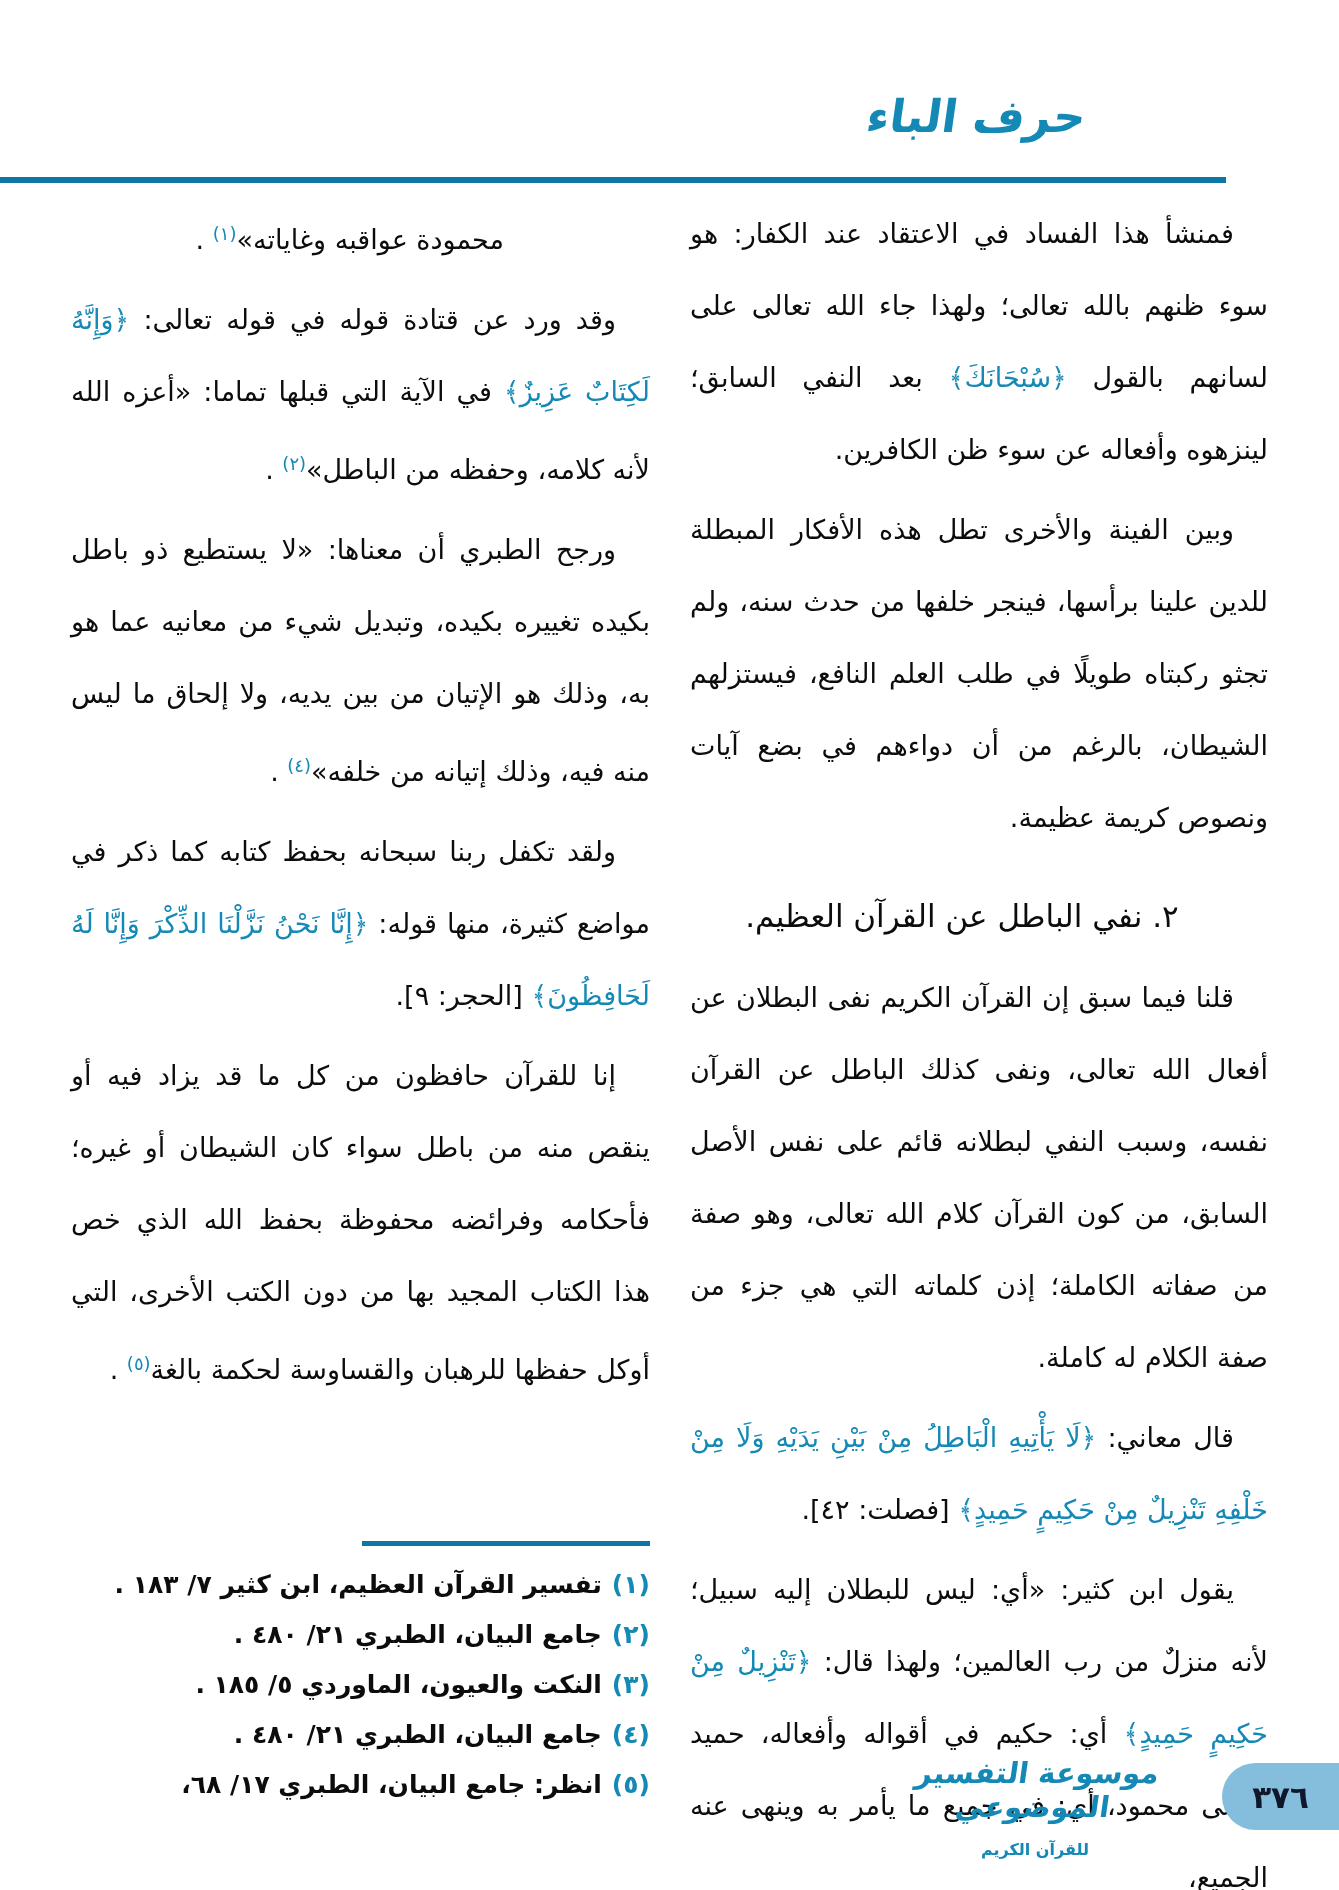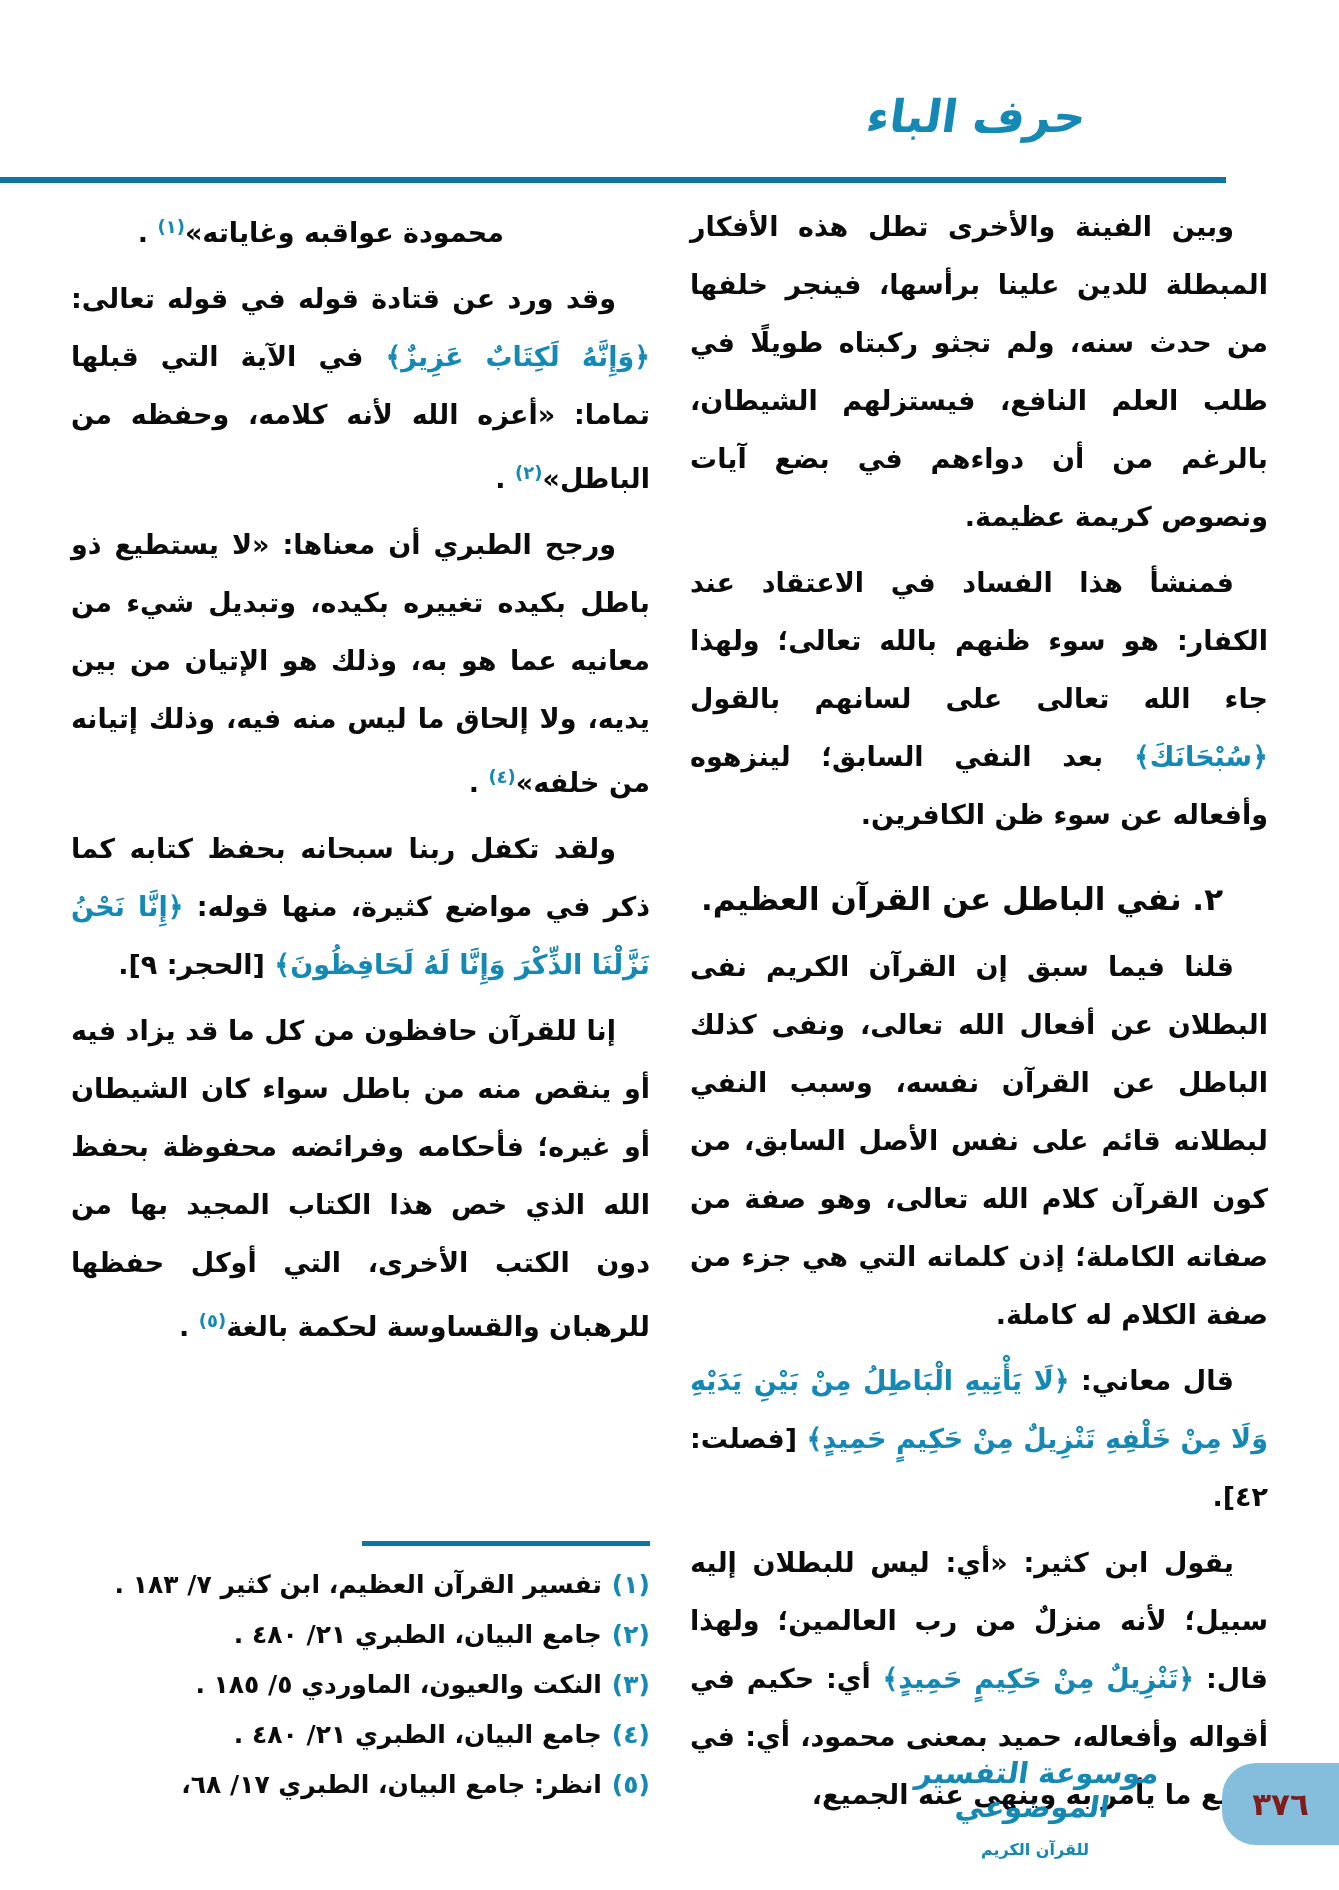--- a/index.html
+++ b/index.html
@@ -17,21 +17,21 @@
     position:absolute;top:177px;left:0;width:1226px;height:6px;
     background:var(--rule,#0d76a4);
   }
   .columns{
     position:absolute;top:198px;right:71px;width:1197px;height:1612px;
     display:flex;gap:40px;
   }
   .col{width:578px;display:flex;flex-direction:column;}
   .col-left{width:579px;}
   .para{
-    margin:0 0 8px 0;font-size:27px;font-weight:bold;line-height:58px;
+    margin:0 0 8px 0;font-size:27px;font-weight:normal;line-height:72px;
     text-align:justify;text-indent:34px;
   }
   .para.cont{text-indent:146px;}
   .para.heading{font-size:31px;margin:18px 0 10px 0;text-align:center;}
   .seg-quran{color:var(--teal,#1589b5);}
   .seg-fnref{
     color:var(--teal,#1589b5);font-size:18px;vertical-align:9px;
     letter-spacing:1px;
   }
   .footnotes{margin-top:auto;}
@@ -45,39 +45,39 @@
   .footer-logo{
     position:absolute;top:1756px;right:154px;width:300px;
     text-align:center;color:var(--teal,#1589b5);
   }
   .logo-title{
     font-size:29px;font-weight:bold;transform:skewX(-8deg);
     letter-spacing:-1px;line-height:34px;
   }
   .logo-subtitle{font-size:16px;font-weight:bold;margin-top:16px;}
   .badge{
-    position:absolute;top:1763px;right:0;width:117px;height:82px;
+    position:absolute;top:1763px;right:0;width:117px;height:67px;
     background:var(--badge,#85bedd);border-radius:34px 0 0 34px;
     display:flex;align-items:center;justify-content:center;
-    color:#7f1d1d;font-size:31px;font-weight:bold;
+    color:#0f172a;font-size:31px;font-weight:bold;
   }
 </style>
 </head>
 <body>
 
 <div class="page" style="--teal: #1589b5; --rule: #0d76a4; --badge: #85bedd; --ink: #0c0c0c;">
 
   <div class="chapter-title">حرف الباء</div>
 
   <div class="header-rule"></div>
 
   <div class="columns">
     <div class="col col-right" id="col-right">
+        <p class="para "><span class="seg-text">فمنشأ هذا الفساد في الاعتقاد عند الكفار: هو سوء ظنهم بالله تعالى؛ ولهذا جاء الله تعالى على لسانهم بالقول </span><span class="seg-quran">﴿سُبْحَانَكَ﴾</span><span class="seg-text"> بعد النفي السابق؛ لينزهوه وأفعاله عن سوء ظن الكافرين.</span></p>
         <p class="para "><span class="seg-text">وبين الفينة والأخرى تطل هذه الأفكار المبطلة للدين علينا برأسها، فينجر خلفها من حدث سنه، ولم تجثو ركبتاه طويلًا في طلب العلم النافع، فيستزلهم الشيطان، بالرغم من أن دواءهم في بضع آيات ونصوص كريمة عظيمة.</span></p>
-        <p class="para "><span class="seg-text">فمنشأ هذا الفساد في الاعتقاد عند الكفار: هو سوء ظنهم بالله تعالى؛ ولهذا جاء الله تعالى على لسانهم بالقول </span><span class="seg-quran">﴿سُبْحَانَكَ﴾</span><span class="seg-text"> بعد النفي السابق؛ لينزهوه وأفعاله عن سوء ظن الكافرين.</span></p>
         <p class="para heading"><span class="seg-text">٢. نفي الباطل عن القرآن العظيم.</span></p>
         <p class="para "><span class="seg-text">قلنا فيما سبق إن القرآن الكريم نفى البطلان عن أفعال الله تعالى، ونفى كذلك الباطل عن القرآن نفسه، وسبب النفي لبطلانه قائم على نفس الأصل السابق، من كون القرآن كلام الله تعالى، وهو صفة من صفاته الكاملة؛ إذن كلماته التي هي جزء من صفة الكلام له كاملة.</span></p>
         <p class="para "><span class="seg-text">قال معاني: </span><span class="seg-quran">﴿لَا يَأْتِيهِ الْبَاطِلُ مِنْ بَيْنِ يَدَيْهِ وَلَا مِنْ خَلْفِهِ تَنْزِيلٌ مِنْ حَكِيمٍ حَمِيدٍ﴾</span><span class="seg-text"> [فصلت: ٤٢].</span></p>
         <p class="para "><span class="seg-text">يقول ابن كثير: «أي: ليس للبطلان إليه سبيل؛ لأنه منزلٌ من رب العالمين؛ ولهذا قال: </span><span class="seg-quran">﴿تَنْزِيلٌ مِنْ حَكِيمٍ حَمِيدٍ﴾</span><span class="seg-text"> أي: حكيم في أقواله وأفعاله، حميد بمعنى محمود، أي: في جميع ما يأمر به وينهى عنه الجميع،</span></p>
       </div>
     <div class="col col-left" id="col-left">
 
     <p class="para cont"><span class="seg-text">محمودة عواقبه وغاياته»</span><span class="seg-fnref">(١)</span><span class="seg-text"> .</span></p>
         <p class="para "><span class="seg-text">وقد ورد عن قتادة قوله في قوله تعالى: </span><span class="seg-quran">﴿وَإِنَّهُ لَكِتَابٌ عَزِيزٌ﴾</span><span class="seg-text"> في الآية التي قبلها تماما: «أعزه الله لأنه كلامه، وحفظه من الباطل»</span><span class="seg-fnref">(٢)</span><span class="seg-text"> .</span></p>
         <p class="para "><span class="seg-text">ورجح الطبري أن معناها: «لا يستطيع ذو باطل بكيده تغييره بكيده، وتبديل شيء من معانيه عما هو به، وذلك هو الإتيان من بين يديه، ولا إلحاق ما ليس منه فيه، وذلك إتيانه من خلفه»</span><span class="seg-fnref">(٤)</span><span class="seg-text"> .</span></p>

